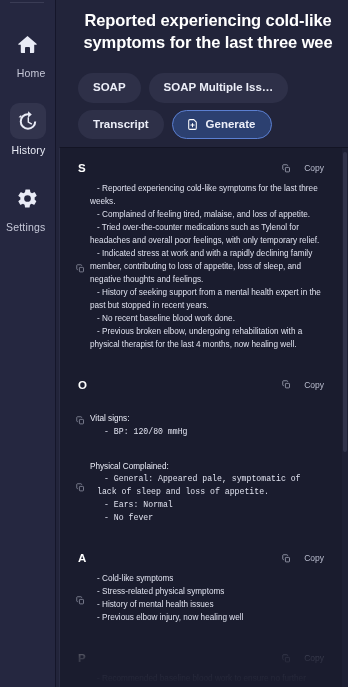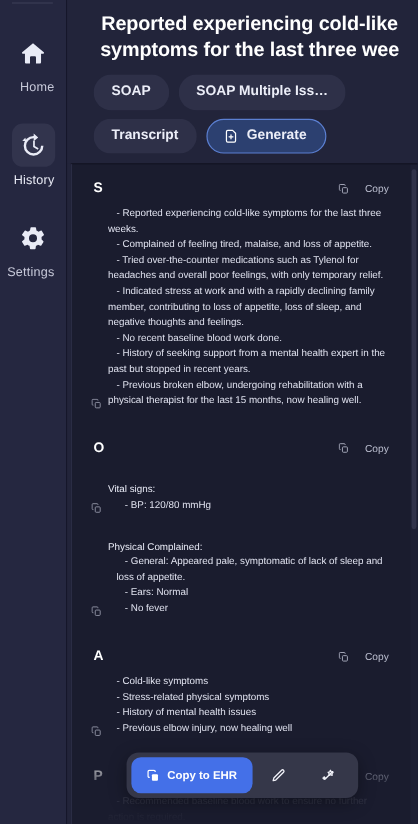--- a/index.html
+++ b/index.html
@@ -80,21 +80,21 @@
   }
   #page-title {
     font-size: 16.5px;
     line-height: 1.34;
     font-weight: bold;
     color: #ffffff;
     letter-spacing: -.1px;
     text-align: center;
   }
   #tab-row {
-    margin-top: 9px;
+    margin-top: 20px;
     display: flex;
     flex-wrap: wrap;
     gap: 7px 8px;
     padding-right: 6px;
   }
   .pill {
     border-radius: 16px;
     background: #33354c;
     color: #eceef8;
     font-size: 11.5px;
@@ -154,36 +154,36 @@
     align-items: center;
     gap: 13px;
     font-size: 8.5px;
     color: #b9bccd;
     cursor: pointer;
   }
   .copy-btn svg { display: block; opacity: .85; }
 
   .block {
     display: flex;
-    align-items: flex-end;
+    align-items: center;
     gap: 5px;
     padding: 9px 4px 0 4px;
   }
   .block-copy-icon { flex: 0 0 9px; margin-top: 2px; opacity: .7; cursor: pointer; }
   .block-copy-icon svg { display: block; }
   .block-body {
     font-size: 8.2px;
     line-height: 1.58;
     color: #dfe1ee;
     flex: 1 1 auto;
     min-width: 0;
   }
   .block-body .head { color: #e9ebf6; margin-top: 13px; }
   .block-body .li { text-indent: 7px; }
-  .block-body .li.deep { padding-left: 7px; }
+  .block-body .li.deep { padding-left: 7px; font-family: Liberation Mono, monospace; }
   .section-gap { height: 13px; }
 
   
   #action-bar {
     position: absolute;
     left: 50%;
     transform: translateX(-50%);
     bottom: 22px;
     height: 38px;
     background: #353749;
@@ -316,23 +316,23 @@
                 <svg width="9" height="9" viewBox="0 0 24 24" fill="none" stroke="#b9bccd" stroke-width="2.2">
                   <rect x="9" y="9" width="11" height="12" rx="2"></rect>
                     <path d="M5 15H4a2 2 0 0 1-2-2V4a2 2 0 0 1 2-2h9a2 2 0 0 1 2 2v1"></path>
                 </svg>
               </span>
               <div class="block-body">
                 <div class="li">- Reported experiencing cold-like symptoms for the last three weeks.</div>
                 <div class="li">- Complained of feeling tired, malaise, and loss of appetite.</div>
                 <div class="li">- Tried over-the-counter medications such as Tylenol for headaches and overall poor feelings, with only temporary relief.</div>
                 <div class="li">- Indicated stress at work and with a rapidly declining family member, contributing to loss of appetite, loss of sleep, and negative thoughts and feelings.</div>
+                <div class="li">- History of seeking support from a mental health expert in the past but stopped in recent years.</div>
                 <div class="li">- No recent baseline blood work done.</div>
-                <div class="li">- History of seeking support from a mental health expert in the past but stopped in recent years.</div>
-                <div class="li">- Previous broken elbow, undergoing rehabilitation with a physical therapist for the last 15 months, now healing well.</div>
+                <div class="li">- Previous broken elbow, undergoing rehabilitation with a physical therapist for the last 4 months, now healing well.</div>
               </div>
             </div>
           </div>
 
           <div class="section-gap"></div>
 
           <div class="section">
             <div class="section-head">
               <div class="section-letter">O</div>
               <div class="copy-btn">
@@ -430,37 +430,16 @@
 
         </div>
 
         <div id="bottom-fade"></div>
 
         <div id="scrollbar-track">
           <div id="scrollbar-thumb"></div>
         </div>
       </div>
 
-      <div id="action-bar">
-        <div id="copy-ehr-btn">
-          <svg width="11" height="11" viewBox="0 0 24 24" fill="none" stroke="#ffffff" stroke-width="2.2">
-            <rect x="9" y="9" width="11" height="12" rx="2" fill="#ffffff" stroke="none"></rect>
-            <path d="M5 15H4a2 2 0 0 1-2-2V4a2 2 0 0 1 2-2h9a2 2 0 0 1 2 2v1"></path>
-          </svg>
-          <span>Copy to EHR</span>
-        </div>
-        <div class="icon-btn">
-          <svg width="13" height="13" viewBox="0 0 24 24" fill="none" stroke="#f0f1f8" stroke-width="2" stroke-linecap="round" stroke-linejoin="round">
-            <path d="M17 3.5a2.1 2.1 0 0 1 3 3L8 18.5l-4 1 1-4 12-12z"></path>
-          </svg>
-        </div>
-        <div class="icon-btn">
-          <svg width="13" height="13" viewBox="0 0 24 24" fill="none" stroke="#f0f1f8" stroke-width="2" stroke-linecap="round" stroke-linejoin="round">
-            <path d="M18 5.5 6.5 17"></path>
-            <path d="M14.5 3.5 16 6l2.6.6L17 8.8l.2 2.6-2.4-1-2.4 1 .2-2.6L11 6.6 13.6 6l.9-2.5z"></path>
-            <path d="M5 13.5l.6 1.4 1.4.6-1.4.6L5 17.5l-.6-1.4L3 15.5l1.4-.6.6-1.4z"></path>
-          </svg>
-        </div>
-      </div>
 
     </div>
   </div>
 </div>
 
 </body></html>

